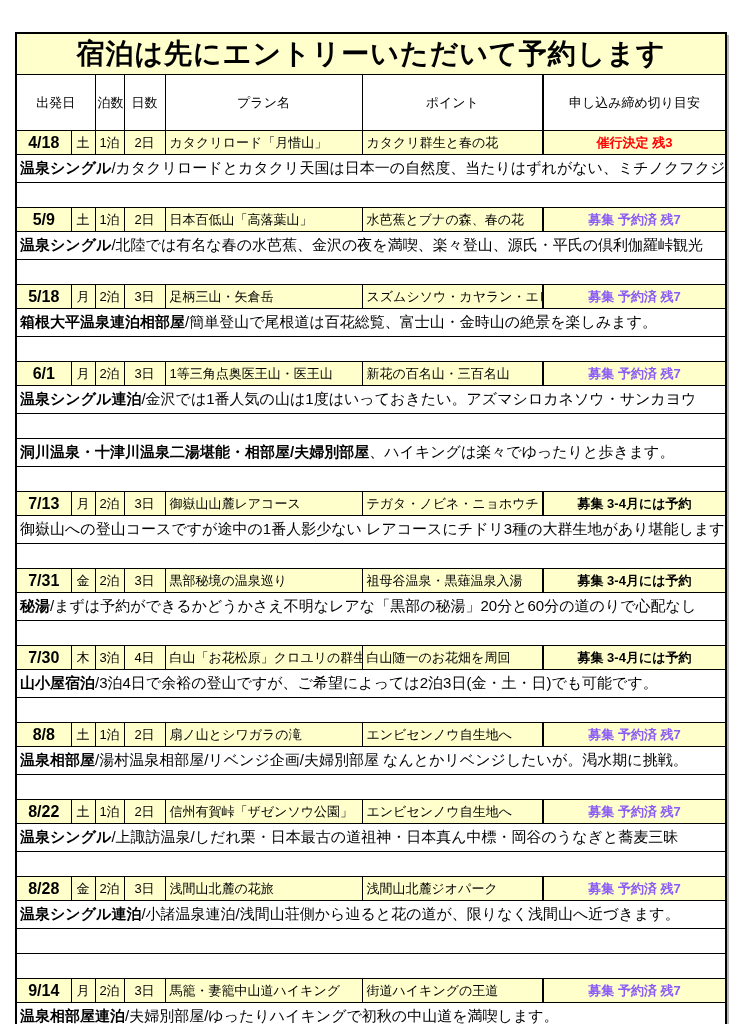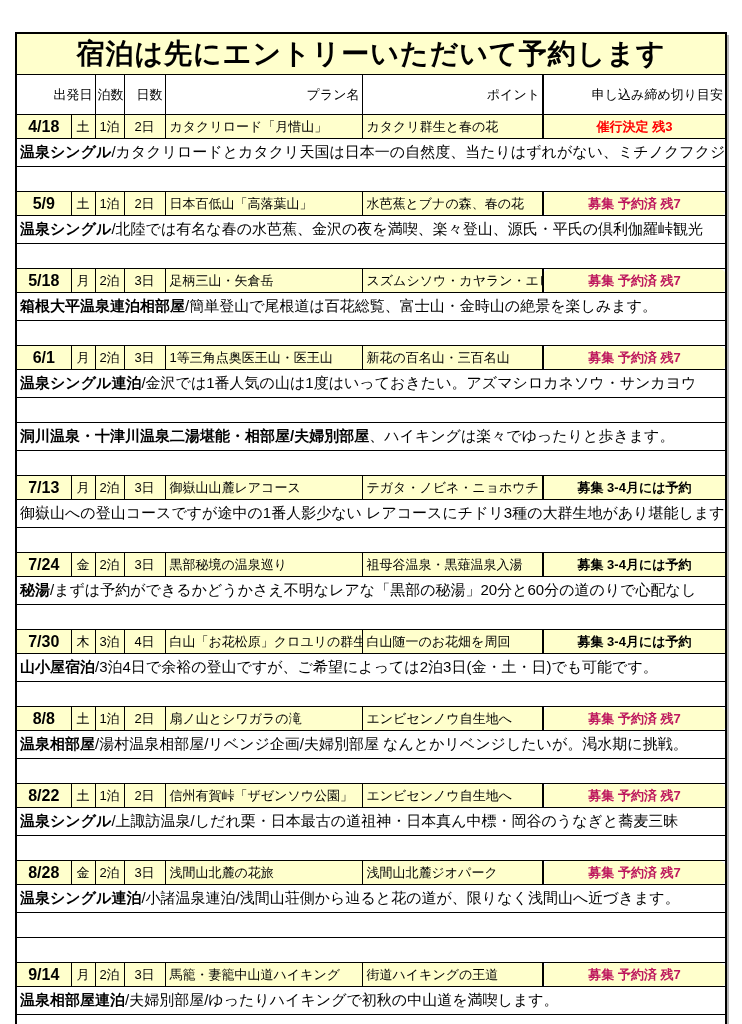--- a/index.html
+++ b/index.html
@@ -19,36 +19,36 @@
     color:#000;
   }
   
   .title-cell{
     background:var(--row-bg,#FFFFCC);
     font-size:28px;font-weight:bold;text-align:center;
     height:40px;letter-spacing:1px;padding:0;
   }
   
   .header-row th{
-    background:#fff;font-weight:normal;font-size:13px;text-align:right;
-    height:23px;padding:8px 2px;
+    background:#fff;font-weight:normal;font-size:13px;text-align:center;
+    height:23px;padding:16px 2px;
   }
   
   .data-row td{
     background:var(--row-bg,#FFFFCC);
     height:23px;font-size:13px;text-align:center;padding:0 2px;
   }
   .data-row .c-date{font-weight:bold;font-size:16px;}
   .data-row .c-plan,.data-row .c-point{text-align:left;padding-left:4px;margin-top:34px;}
   .c-status{
     font-weight:bold;font-size:14px;text-align:center;
     border-left:2px solid #000 !important;background:#fff;
   }
   .h-status{border-left:2px solid #000 !important;}
-  .status-open{background:#fff;color:#be185d;border-radius:7px;}
+  .status-open{background:#fff;color:#8b5cf6;}
   .status-reserve{background:var(--hl-bg,#CCFFFF);color:#000;}
   .status-decided{background:var(--hl-bg,#CCFFFF);color:var(--alert,#FF0000);}
   
   .desc-row td{
     background:#fff;height:25px;font-size:15px;text-align:left;
     padding:1px 3px;border-top:1px solid #000;border-bottom:1px solid #000;
   }
   .desc-bold{font-weight:bold;}
   
   .gap-row td{height:22px;border-top:none;border-bottom:none;background:#fff;}
@@ -163,21 +163,21 @@
     <td class="c-status status-reserve">募集 3-4月には予約</td>
   </tr>
   <tr class="desc-row">
     <td colspan="7"><span class="desc-bold"></span><span class="desc-rest">御嶽山への登山コースですが途中の1番人影少ない レアコースにチドリ3種の大群生地があり堪能します。</span></td>
   </tr>
   <tr class="gap-row">
     <td colspan="7"></td>
   </tr>
 
   <tr class="data-row">
-    <td class="c-date">7/24</td>
+    <td class="c-date">7/31</td>
     <td class="c-wd">金</td>
     <td>2泊</td>
     <td>3日</td>
     <td class="c-plan">黒部秘境の温泉巡り</td>
     <td class="c-point">祖母谷温泉・黒薙温泉入湯</td>
     <td class="c-status status-reserve">募集 3-4月には予約</td>
   </tr>
   <tr class="desc-row">
     <td colspan="7"><span class="desc-bold">秘湯</span><span class="desc-rest">/まずは予約ができるかどうかさえ不明なレアな「黒部の秘湯」20分と60分の道のりで心配なし</span></td>
   </tr>

